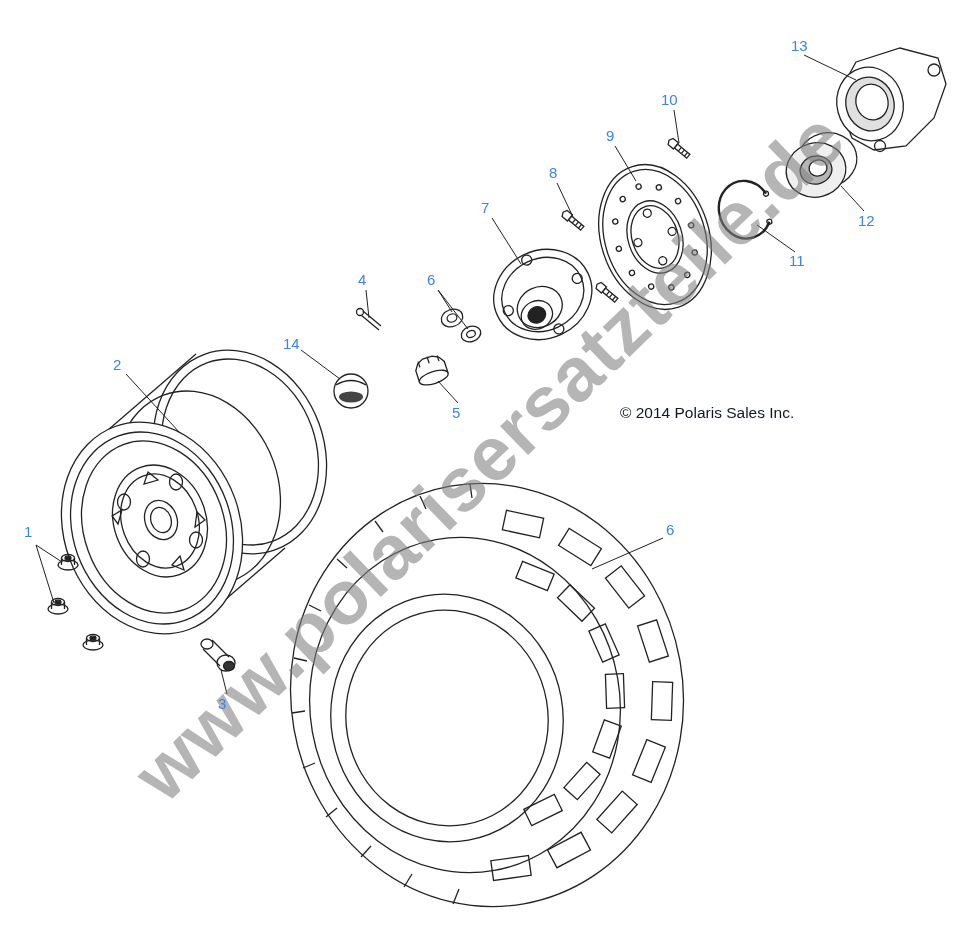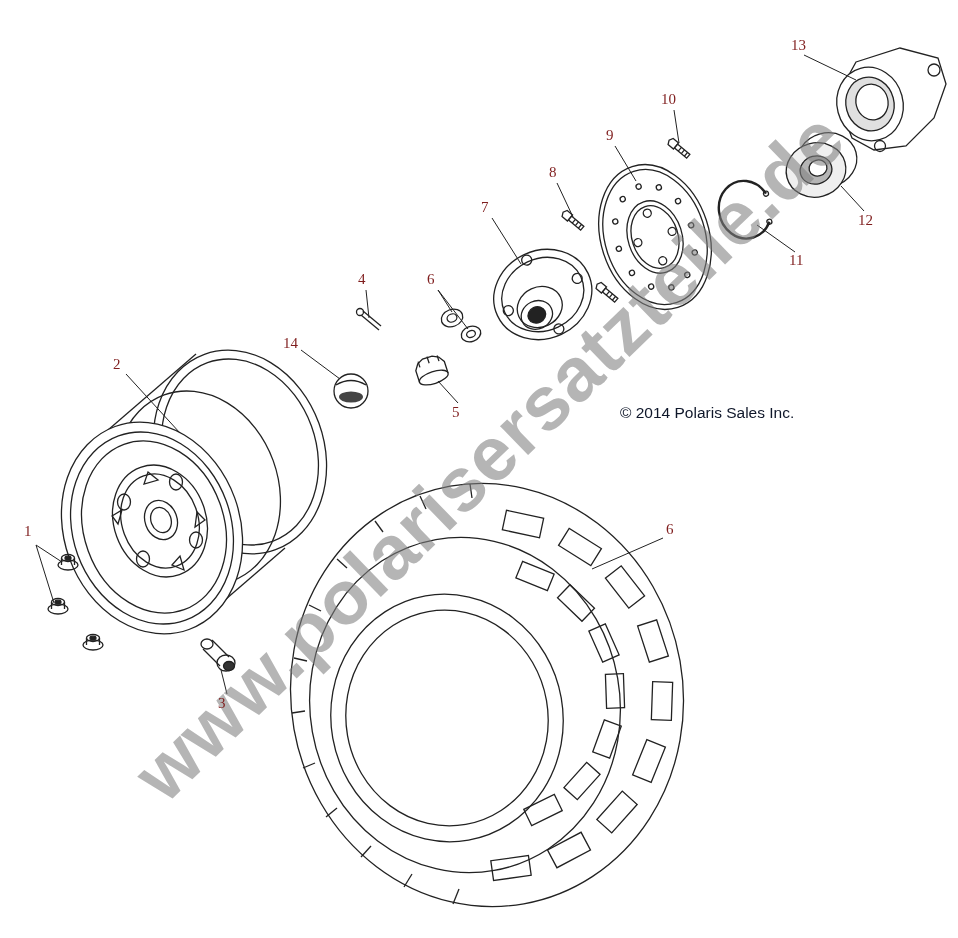--- a/index.html
+++ b/index.html
@@ -10,21 +10,21 @@
   .canvas svg{position:absolute;left:0;top:0;}
   .watermark{
     position:absolute;left:-45px;top:412px;width:1070px;height:90px;
     transform:rotate(-44deg);
     font-size:76px;font-weight:bold;letter-spacing:1px;
     color:rgba(128,128,128,0.58);
     white-space:nowrap;text-align:center;
     pointer-events:none;z-index:5;
   }
   .callout{
-    position:absolute;font-size:15px;color:#7f1d1d;z-index:8;line-height:1;font-family:Liberation Serif, serif;
+    position:absolute;font-size:15px;color:#3b82f6;z-index:8;line-height:1;
   }
   .copyright{
     position:absolute;left:620px;top:404px;font-size:15.5px;color:#0f172a;z-index:8;
   }
 </style>
 </head>
 <body>
 
 <div class="canvas">
 

